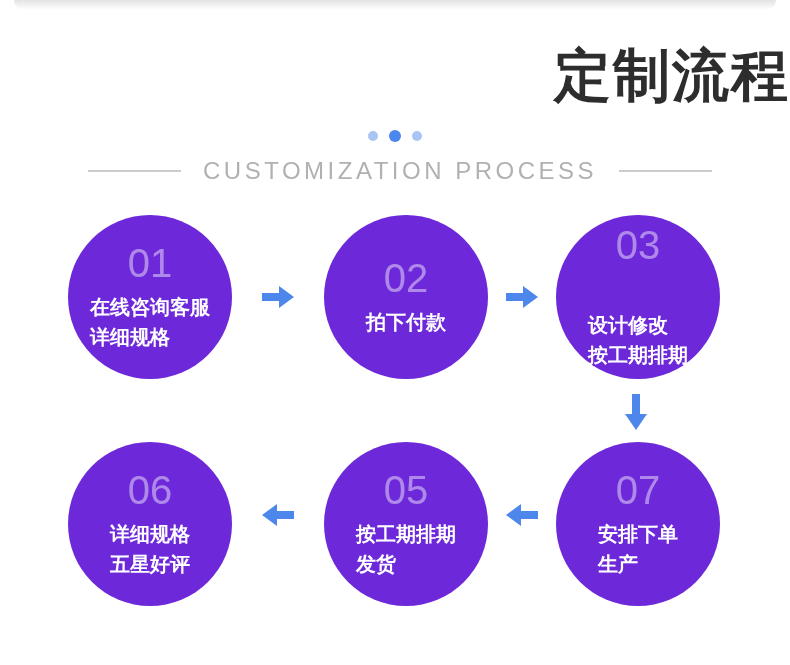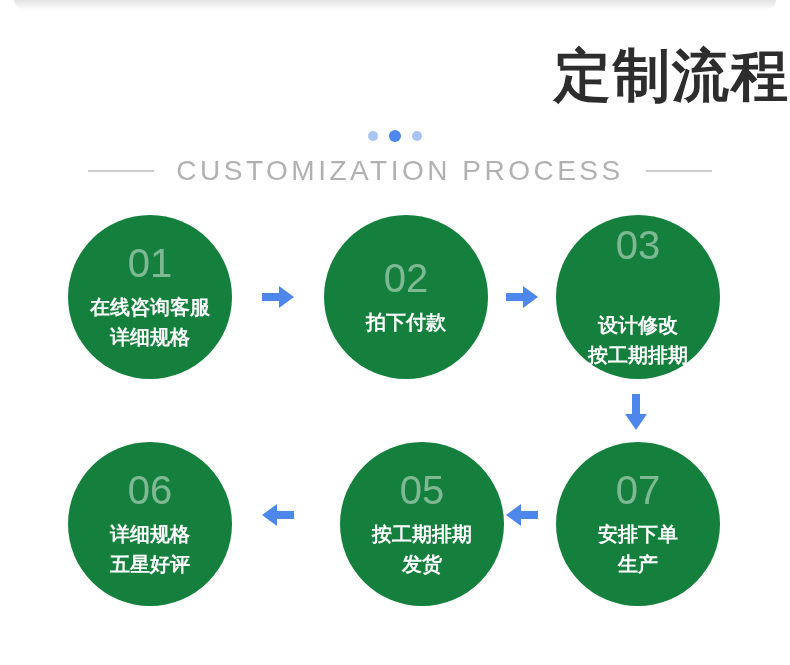--- a/index.html
+++ b/index.html
@@ -64,54 +64,53 @@
     display: flex;
     align-items: center;
   }
   .subtitle-line {
     flex: 1;
     height: 2px;
     background: #cccccc;
   }
   .subtitle-text {
     margin: 0 22px;
-    font-size: 28px;
+    font-size: 24px;
     color: #b1b1b1;
     letter-spacing: 3.5px;
     white-space: nowrap;
   }
   .circle {
     position: absolute;
     width: 164px;
     height: 164px;
     border-radius: 50%;
-    background: #15803d;
+    background: #6d28d9;
     display: flex;
     flex-direction: column;
     align-items: center;
     justify-content: center;
-    text-align: center;
     color: #ffffff;
   }
   .step-number {
     font-size: 40px;
     line-height: 1;
     color: rgba(255,255,255,0.45);
     margin-bottom: 9px;
   }
   .step-text {
     font-size: 20px;
     font-weight: bold;
     line-height: 1.5;
   }
   #c1 { left: 68px;  top: 215px; }
   #c2 { left: 324px; top: 215px; }
   #c3 { left: 556px; top: 215px; gap: 36px; }
   #c4 { left: 556px; top: 442px; }
-  #c5 { left: 340px; top: 442px; }
+  #c5 { left: 324px; top: 442px; }
   #c6 { left: 68px;  top: 442px; }
   .arrow { position: absolute; }
   .arrow svg { display: block; }
   .arrow-fill { fill: #4e87ec; }
   #a12 { left: 262px; top: 286px; }
   #a23 { left: 506px; top: 286px; }
   #a34 { left: 625px; top: 394px; }
   #a45 { left: 506px; top: 504px; transform: scaleX(-1); }
   #a56 { left: 262px; top: 504px; transform: scaleX(-1); }
 </style>

